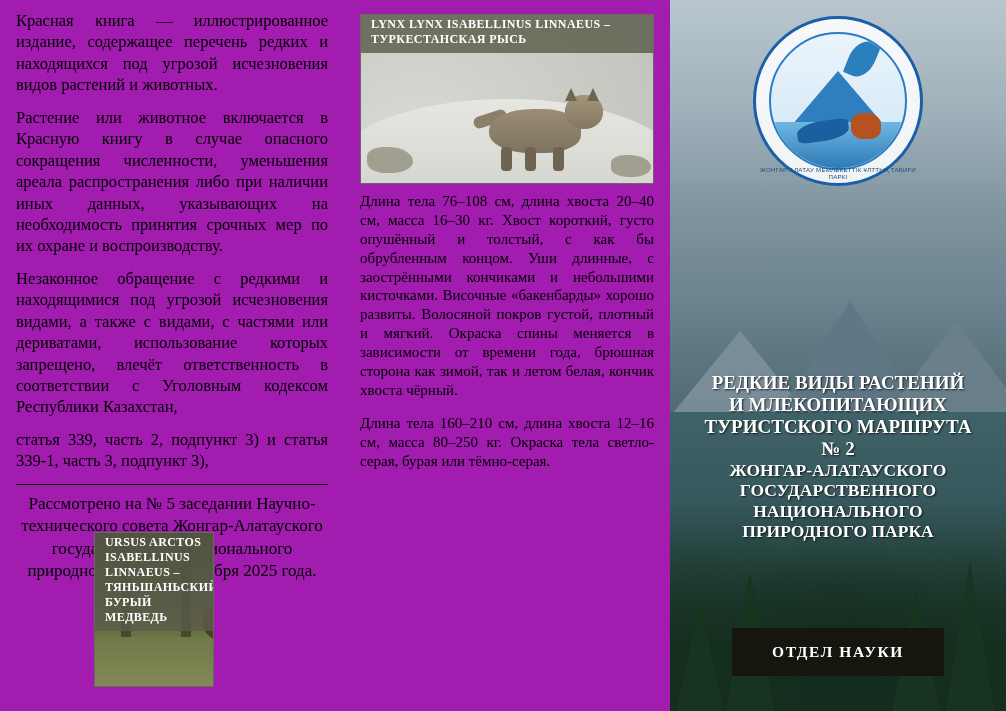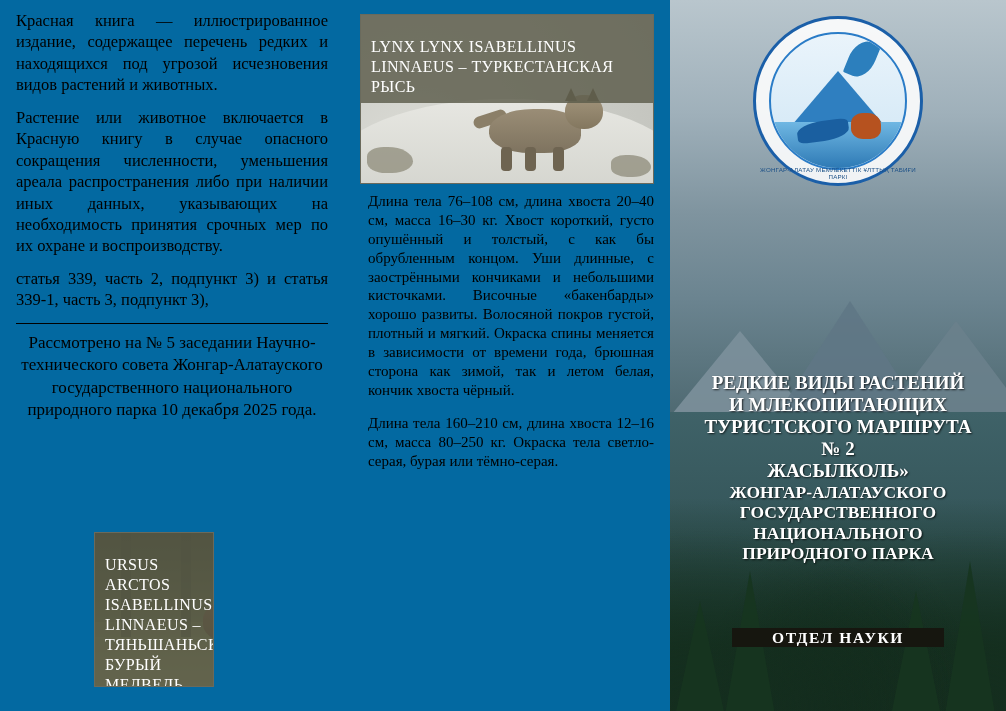--- a/index.html
+++ b/index.html
@@ -11,21 +11,21 @@
     width: 1006px;
     height: 711px;
     font-family: "Liberation Serif", serif;
     overflow: hidden;
   }
   .page {
     position: relative;
     width: 1006px;
     height: 711px;
     display: flex;
-    background: #0369a1;
+    background: #a21caf;
   }
 
   
   .col-left {
     width: 340px;
     padding: 10px 12px 0 16px;
     box-sizing: border-box;
   }
   .body-text {
     font-family: "Liberation Serif", serif;
@@ -79,25 +79,25 @@
     border: 1px solid #6a6a5c;
     box-sizing: border-box;
   }
   .photo.bear { height: 155px; }
   .photo .caption {
     position: absolute;
     left: 0; right: 0; top: 0;
     background: rgba(92, 92, 74, 0.82);
     color: #fff;
     font-family: "Liberation Serif", serif;
-    font-size: 16px;
-    font-weight: normal;
+    font-size: 12px;
+    font-weight: bold;
     letter-spacing: 0.4px;
     line-height: 1.25;
-    padding: 22px 8px 6px 10px;
+    padding: 2px 8px 6px 10px;
     box-sizing: border-box;
     text-transform: uppercase;
   }
   
   .scene-lynx {
     position: absolute;
     inset: 0;
     background:
       radial-gradient(circle at 20% 85%, #dcdcd6 0%, #cfd0ca 40%, #c2c3bd 100%);
   }
@@ -216,21 +216,21 @@
     background: #412d1a;
     border-radius: 5px;
   }
   .bear .leg.a { left: 24px; }
   .species-text {
     font-family: "Liberation Serif", serif;
     font-size: 15px;
     line-height: 1.26;
     text-align: justify;
     color: #000;
-    margin: 8px 0 0 8px;
+    margin: 8px 0 0 0;
   }
 
   
   .col-right {
     position: relative;
     width: 336px;
     overflow: hidden;
     background: #2e4450;
   }
   .cover-bg {
@@ -369,21 +369,21 @@
   }
   .cover-title .l {
     display: block;
   }
   .cover-title .small { font-size: 17.5px; }
   .dept-bar {
     position: absolute;
     left: 62px;
     right: 62px;
     top: 628px;
-    height: 19px;
+    height: 48px;
     background: #16160f;
     display: flex;
     align-items: center;
     justify-content: center;
   }
   .dept-bar span {
     color: #ffffff;
     font-family: "Liberation Serif", serif;
     font-size: 15.5px;
     letter-spacing: 1.6px;
@@ -391,20 +391,21 @@
   }
 </style>
 </head>
 <body>
 
 <div class="page">
 
   <div class="col-left">
     <p class="body-text">Красная книга — иллюстрированное издание, содержащее перечень редких и находящихся под угрозой исчезновения видов растений и животных.</p>
     <p class="body-text p2">Растение или животное включается в Красную книгу в случае опасного сокращения численности, уменьшения ареала распространения либо при наличии иных данных, указывающих на необходимость принятия срочных мер по их охране и воспроизводству.</p>
+    <p class="body-text p2">Незаконное обращение с редкими и находящимися под угрозой исчезновения видами, а также с видами, с частями или дериватами, использование которых запрещено, влечёт ответственность в соответствии с Уголовным кодексом Республики Казахстан,</p>
     <p class="body-text p2">статья 339, часть 2, подпункт 3) и статья 339-1, часть 3, подпункт 3),</p>
     <hr class="divider">
     <div class="approval">Рассмотрено на № 5 заседании Научно-технического совета Жонгар-Алатауского государственного национального природного парка 10 декабря 2025 года.</div>
   </div>
 
   <div class="col-mid">
 
     <div class="species-card">
       <div class="photo">
         <div class="scene-lynx">
@@ -472,21 +473,20 @@
         <div class="emblem-leaf"></div>
       </div>
       <div class="emblem-text">ЖОНГАР-АЛАТАУ МЕМЛЕКЕТТІК ҰЛТТЫҚ ТАБИҒИ ПАРКІ</div>
     </div>
 
     <div class="cover-title">
       <span class="l">РЕДКИЕ ВИДЫ РАСТЕНИЙ</span>
       <span class="l">И МЛЕКОПИТАЮЩИХ</span>
       <span class="l">ТУРИСТСКОГО МАРШРУТА</span>
       <span class="l">№ 2</span>
-      <span class="l">ЖАСЫЛКОЛЬ»</span>
       <span class="l small">ЖОНГАР-АЛАТАУСКОГО</span>
       <span class="l small">ГОСУДАРСТВЕННОГО</span>
       <span class="l small">НАЦИОНАЛЬНОГО</span>
       <span class="l small">ПРИРОДНОГО ПАРКА</span>
     </div>
 
     <div class="dept-bar">
       <span>ОТДЕЛ НАУКИ</span>
     </div>
   </div>

